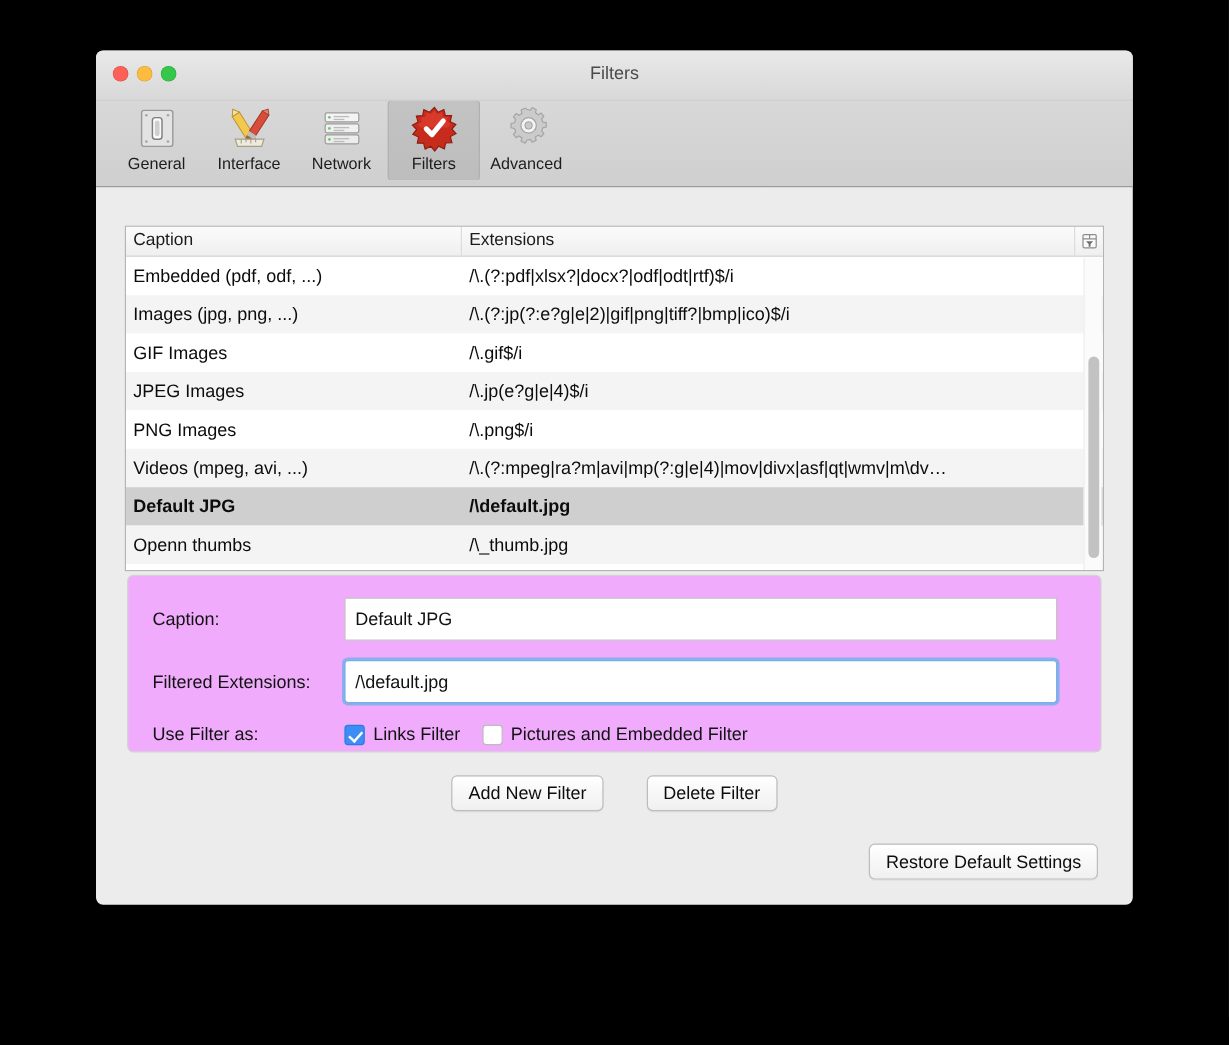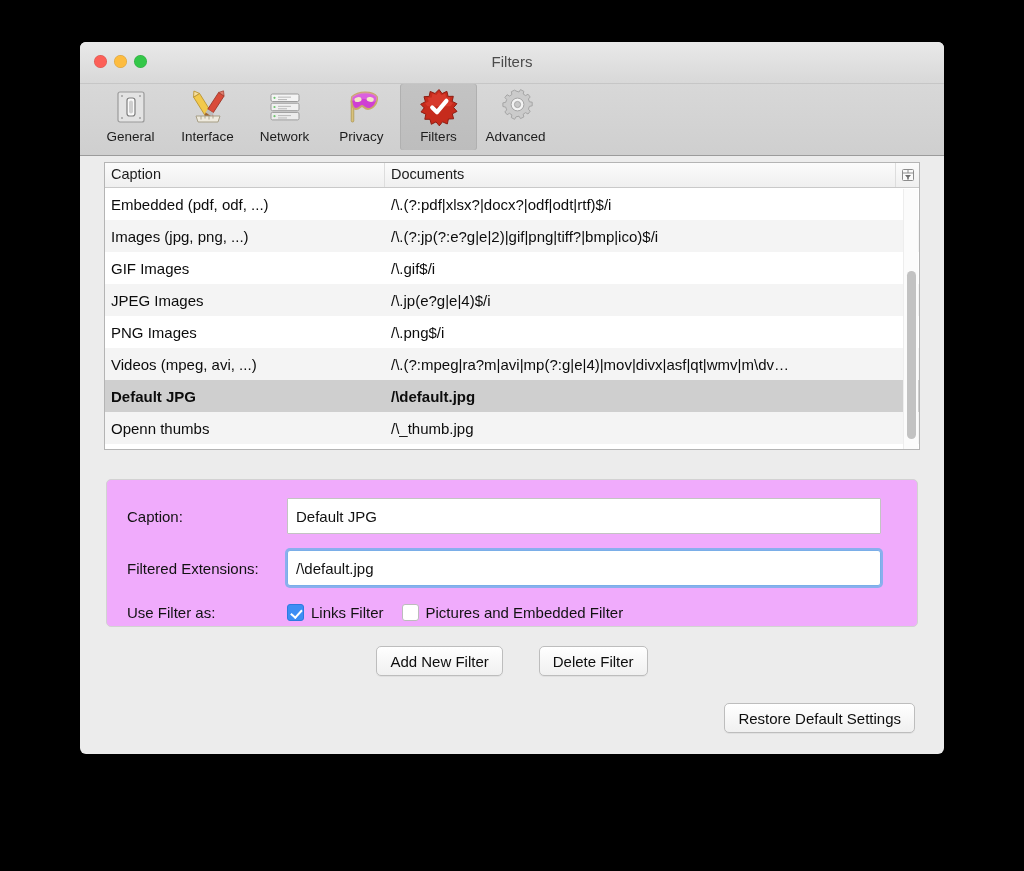--- a/index.html
+++ b/index.html
@@ -76,21 +76,21 @@
   .tb-label {
     margin-top: 2px;
     font-size: 13.5px;
     color: #1d1d1d;
     white-space: nowrap;
   }
 
   
   #table-wrap {
     position: absolute;
-    left: 24px; top: 120px;
+    left: 24px; top: 146px;
     width: 816px; height: 288px;
     background: #ffffff;
     border: 1px solid #b4b4b4;
     overflow: hidden;
   }
   #table-header {
     position: relative;
     display: flex;
     height: 25px;
     background: linear-gradient(to bottom, #fbfbfb 0%, #efefef 100%);
@@ -306,32 +306,20 @@
             <rect x="13" y="18.8" width="13" height="1.1"></rect>
             <rect x="13" y="21.2" width="9" height="1.1"></rect>
             <rect x="13" y="28" width="13" height="1.1"></rect>
             <rect x="13" y="30.4" width="9" height="1.1"></rect>
           </g>
         </svg>
       </div>
       <div class="tb-label">Network</div>
     </div>
 
-    <div class="tb-item">
-      <div class="tb-icon">
-        <svg width="40" height="40" viewBox="0 0 40 40">
-          <rect x="9.2" y="13" width="2.6" height="22" rx="1.2" fill="#d9c27a" stroke="#a8904a" stroke-width=".7"></rect>
-          <path d="M10 10 C 16 4, 31 4, 35 10 C 36 16, 31 22, 26 22 C 22.5 22, 21.5 19, 20 19 C 18.5 19, 17.5 22, 14 22 C 10.5 22, 8.5 15, 10 10 Z" fill="#cf3fd3" stroke="#caa96a" stroke-width="1.8"></path>
-          <path d="M10 10 C 16 4, 31 4, 35 10 C 35.5 12.5, 34 14.5, 32 15 C 24 11, 16 11, 10.5 14 C 9.6 12.6, 9.6 11.2, 10 10 Z" fill="#e67ce9" opacity=".55"></path>
-          <ellipse cx="16" cy="12.6" rx="3.6" ry="2.4" fill="#f3e7c8" transform="rotate(-9 16 12.6)"></ellipse>
-          <ellipse cx="28.2" cy="12.4" rx="3.6" ry="2.4" fill="#f3e7c8" transform="rotate(9 28.2 12.4)"></ellipse>
-        </svg>
-      </div>
-      <div class="tb-label">Privacy</div>
-    </div>
 
     <div class="tb-item selected">
       <div class="tb-icon">
         <svg width="40" height="40" viewBox="0 0 40 40">
           <polygon fill="#c62b1c" stroke="#8d1d12" stroke-width="1" points="20,2.5 23.1,6.6 27.9,4.3 29.1,9.4 34.3,9.3 33.2,14.4 37.9,16.7 34.6,20.6 38,24.4 33.3,26.8 34.6,31.8 29.4,32 28.3,37 23.5,34.8 20.3,38.8 17,34.9 12.3,37.3 11,32.3 5.8,32.3 6.8,27.2 2,24.9 5.2,20.9 1.7,17.2 6.4,14.7 5,9.7 10.2,9.4 11.2,4.4 16,6.5"></polygon>
           <polygon fill="#e8483a" opacity=".5" points="20,5 22.4,8.2 26.2,6.4 27.2,10.4 31.3,10.3 30.4,14.3 34.1,16.1 31.5,19.2 20,19.2 8.5,19.2 6,16.5 9.7,14.6 8.6,10.7 12.7,10.5 13.5,6.5 17.3,8.1"></polygon>
           <path d="M13.2 20.4 L18 25.2 L27.4 13.8" fill="none" stroke="#ffffff" stroke-width="4.2" stroke-linecap="round" stroke-linejoin="round"></path>
         </svg>
       </div>
       <div class="tb-label">Filters</div>
@@ -347,21 +335,21 @@
           <circle cx="21.5" cy="17.5" r="3.1" fill="#c9c9c9" stroke="#9d9d9d" stroke-width=".8"></circle>
         </svg>
       </div>
       <div class="tb-label">Advanced</div>
     </div>
   </div>
 
   <div id="table-wrap">
     <div id="table-header">
       <div class="th caption">Caption</div>
-      <div class="th ext">Documents</div>
+      <div class="th ext">Extensions</div>
       <div id="header-corner">
         <svg width="14" height="14" viewBox="0 0 14 14">
           <rect x="1.5" y="1.5" width="11" height="11" rx="1" fill="#fbfbfb" stroke="#8c8c8c" stroke-width="1"></rect>
           <line x1="1.5" y1="5" x2="12.5" y2="5" stroke="#8c8c8c" stroke-width="1"></line>
           <line x1="7" y1="1.5" x2="7" y2="5" stroke="#8c8c8c" stroke-width="1"></line>
           <polygon points="4,7 10,7 7.8,9.4 7.8,11.6 6.2,11.6 6.2,9.4" fill="#6f6f6f"></polygon>
         </svg>
       </div>
     </div>
     <div id="table-body">

